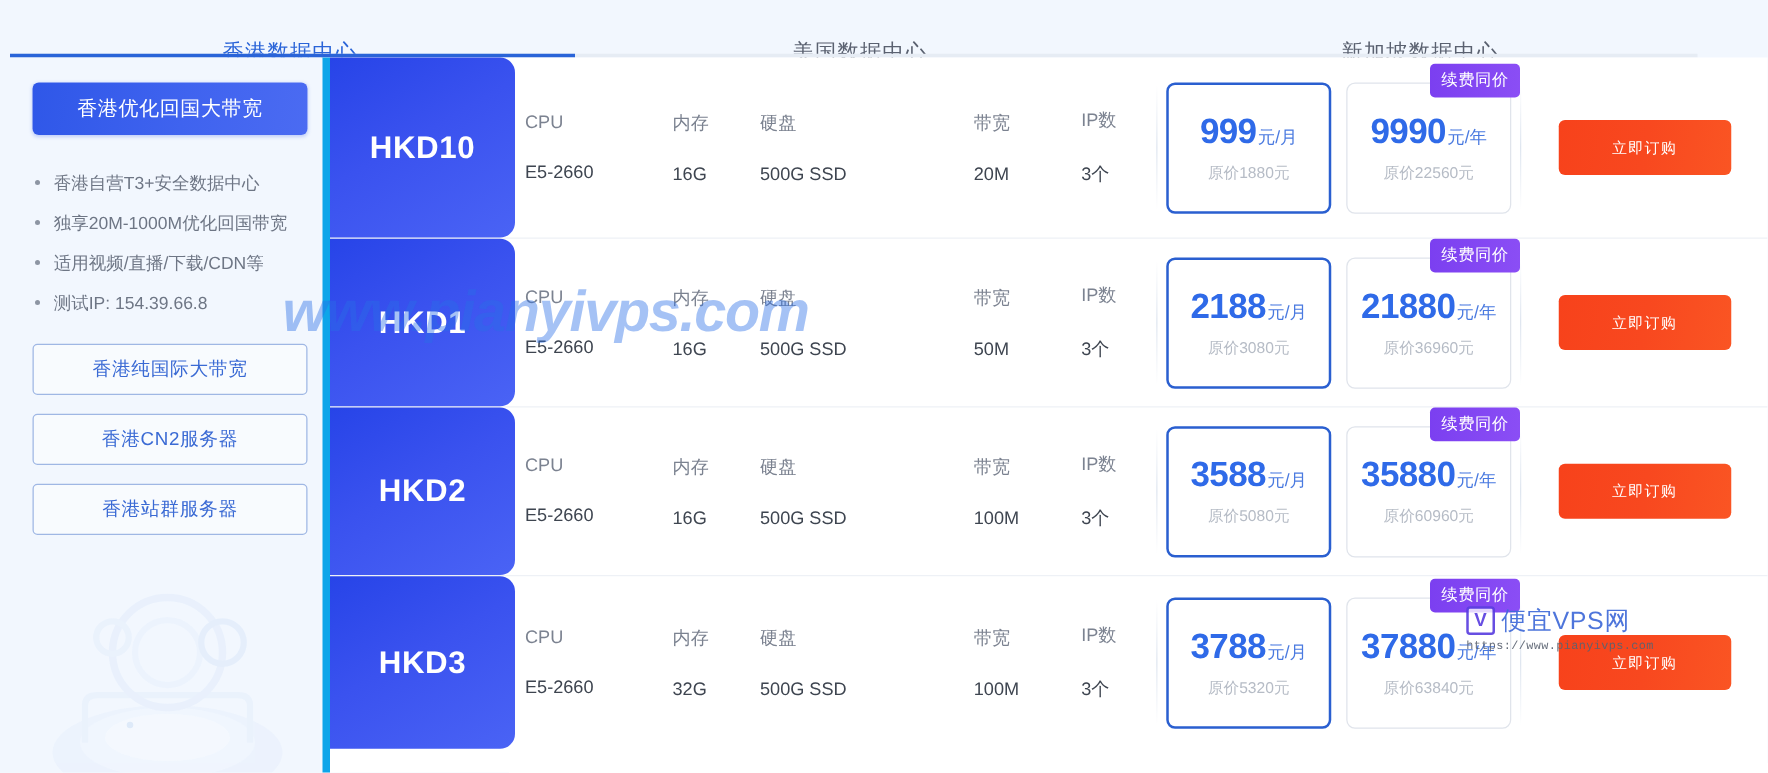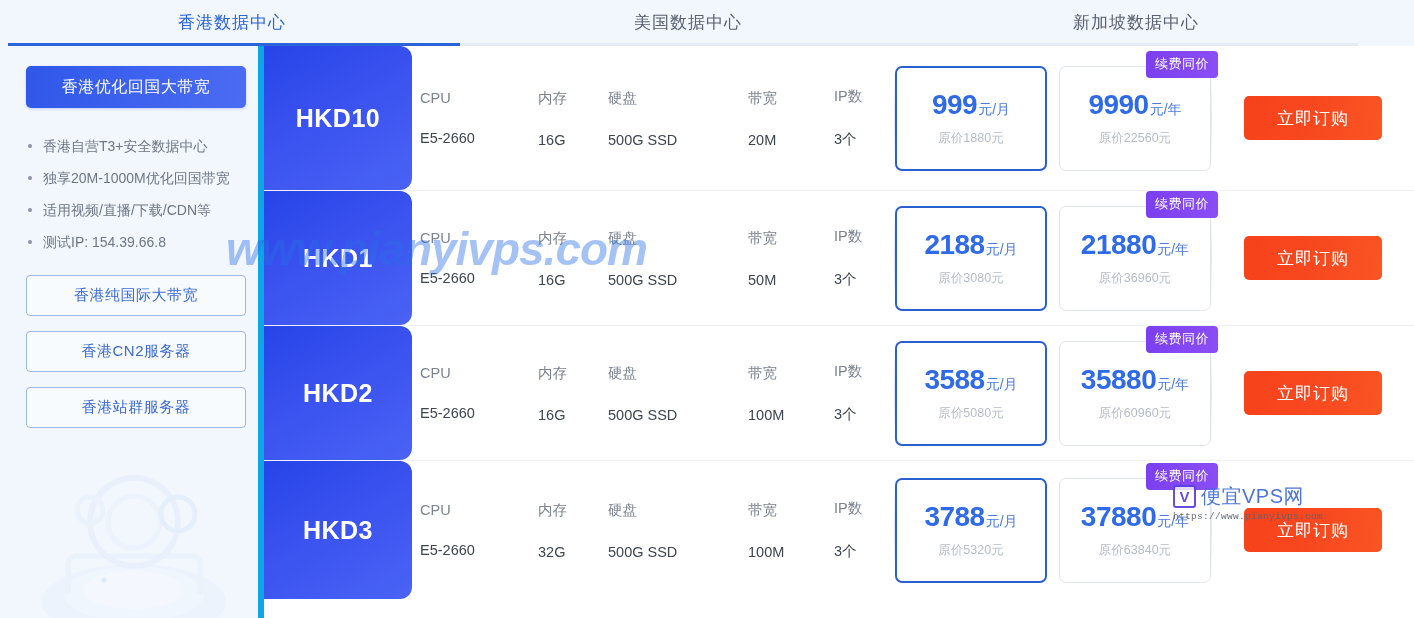--- a/index.html
+++ b/index.html
@@ -16,20 +16,21 @@
     position: absolute;
     top: 0; left: 0;
     width: 1414px;
     height: 46px;
     background: #f2f7fe;
   }
   .tabs-row {
     display: flex;
     height: 44px;
     align-items: center;
+    margin-top: 19px;
   }
   .tab {
     height: 44px;
     display: flex;
     align-items: center;
     justify-content: center;
     font-size: 17px;
     letter-spacing: 1px;
     color: #5a6170;
     cursor: pointer;
@@ -175,21 +176,21 @@
     flex: 0 0 475px;
     display: flex;
     padding-left: 8px;
     height: 100%;
     align-items: center;
   }
   .spec-col { display: flex; flex-direction: column; }
   .spec-col.c0 { width: 118px; }
   .spec-col.c1 { width: 70px; }
   .spec-col.c2 { width: 140px; }
-  .spec-col.c3 { width: 86px; }
+  .spec-col.c3 { width: 86px; margin-left: 31px; }
   .spec-col.c4 { width: 60px; }
   .spec-head {
     font-size: 14.5px;
     color: #7b8290;
     margin-bottom: 24px;
     white-space: nowrap;
   }
   .spec-val {
     font-size: 14.5px;
     color: #3e4550;
@@ -207,21 +208,21 @@
     flex: 0 0 290px;
     display: flex;
     align-items: center;
     justify-content: center;
     gap: 12px;
     height: 100%;
     position: relative;
   }
   .price-box {
     position: relative;
-    width: 152px;
+    width: 132px;
     height: 105px;
     border-radius: 7px;
     display: flex;
     flex-direction: column;
     align-items: center;
     justify-content: center;
     cursor: pointer;
     background: #fff;
   }
   .price-box.selected { border: 2px solid #2a5fd0; }
@@ -268,21 +269,21 @@
     align-items: center;
     justify-content: center;
     height: 100%;
   }
   .order-btn {
     width: 138px;
     height: 44px;
     border-radius: 5px;
     background: linear-gradient(100deg, #f7421b 0%, #f8481f 50%, #fa5523 100%);
     color: #ffffff;
-    font-size: 17px;
+    font-size: 12px;
     letter-spacing: 1px;
     display: flex;
     align-items: center;
     justify-content: center;
     cursor: pointer;
     border: none;
     font-family: "Liberation Sans", "DejaVu Sans", sans-serif;
   }
 
   

